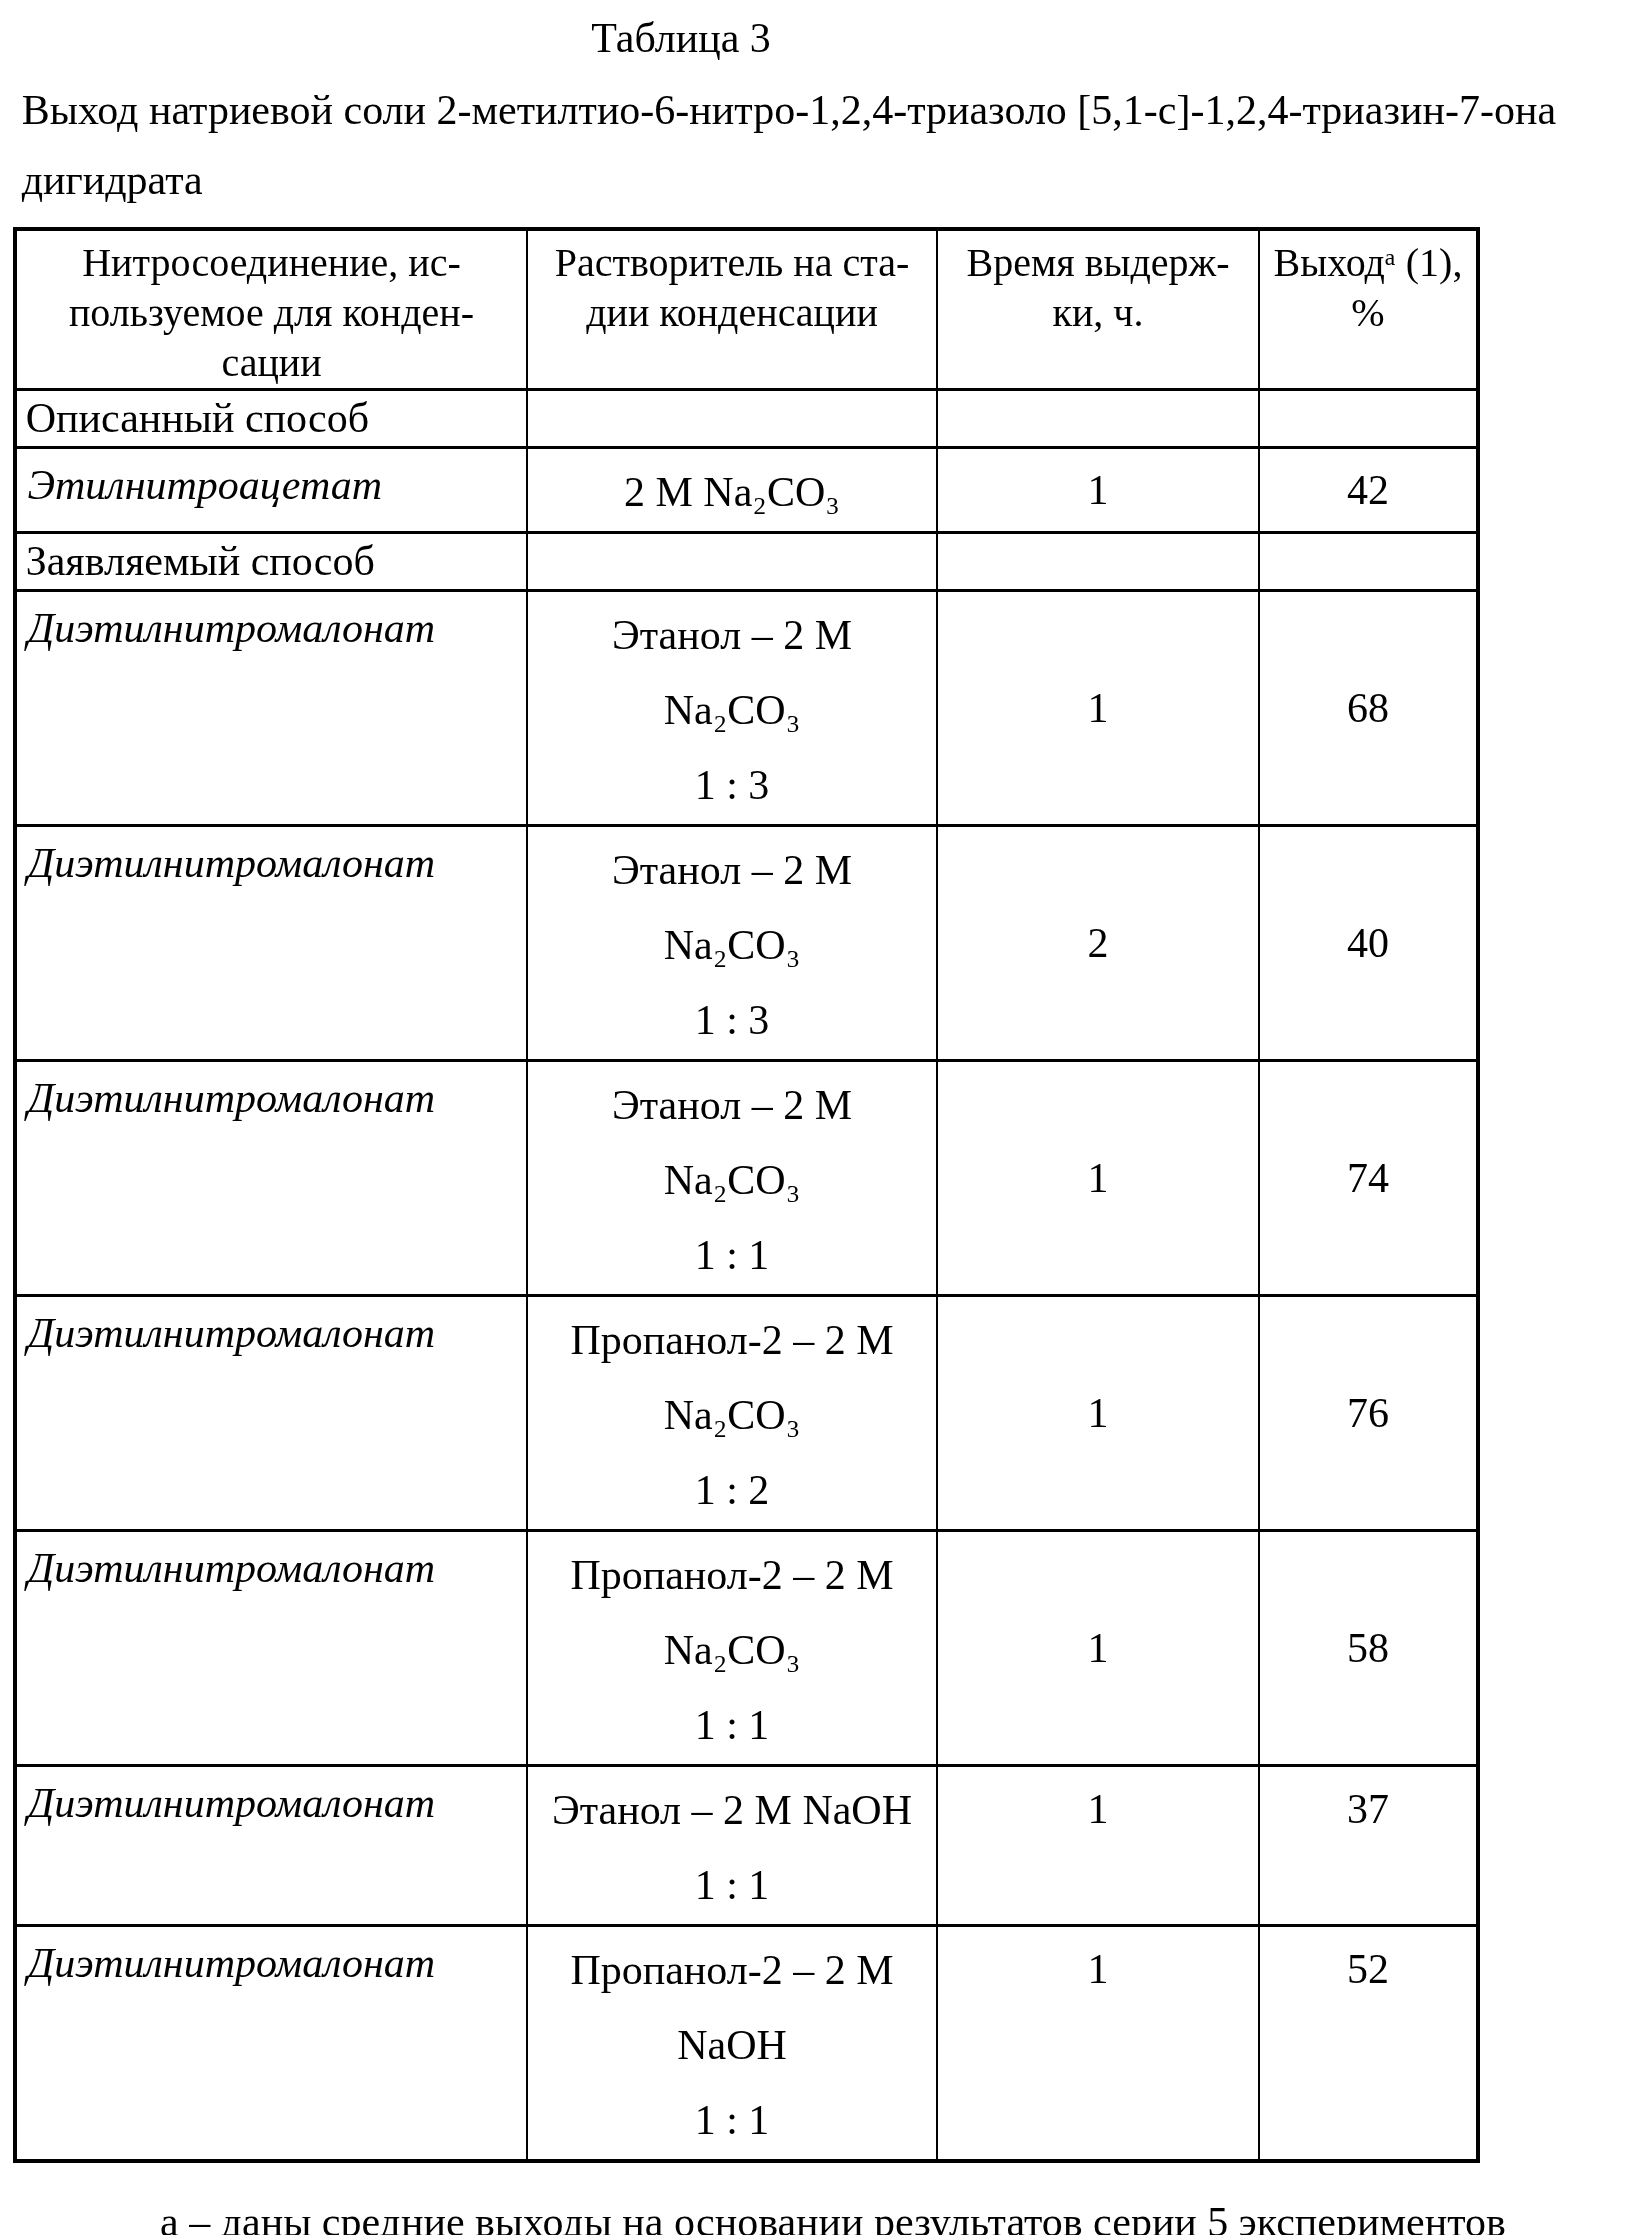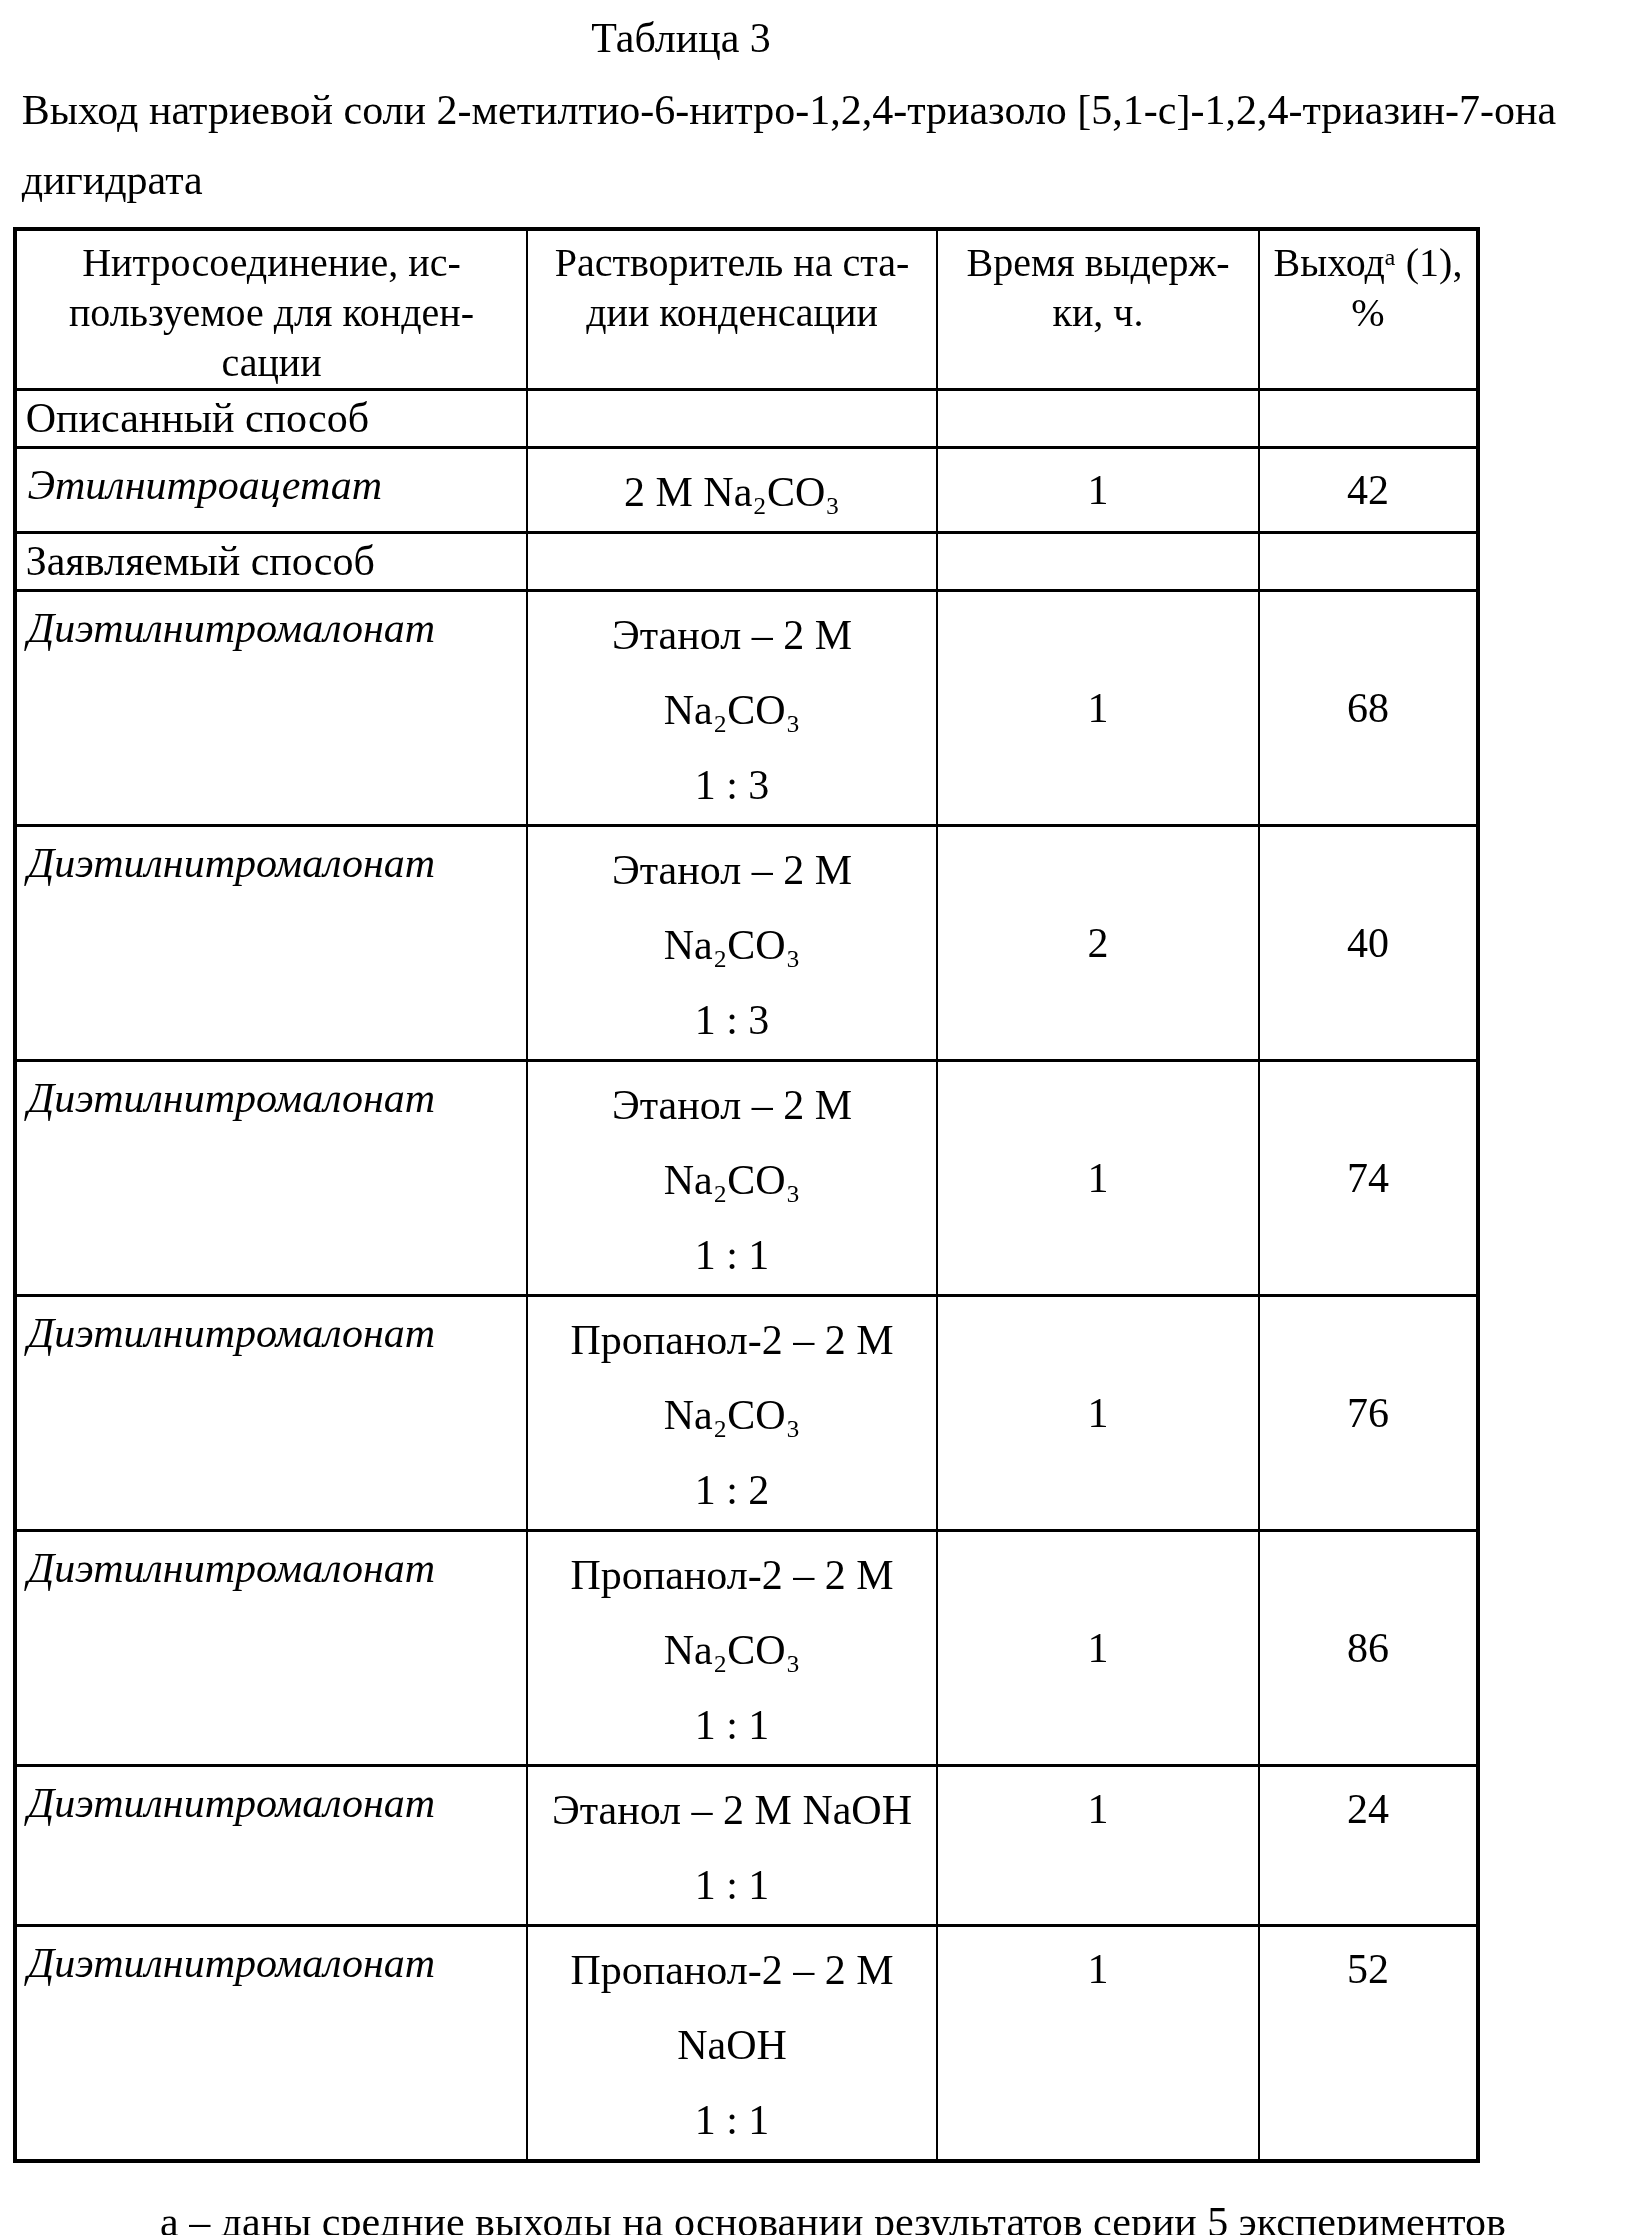--- a/index.html
+++ b/index.html
@@ -162,27 +162,27 @@
         <tr class="data-row valign-middle">
           <td class="cell-compound">Диэтилнитромалонат</td>
           <td class="cell-solvent">Пропанол-2 – 2 М<br>Na₂CO₃<br>1 : 2</td>
           <td class="cell-time">1</td>
           <td class="cell-yield">76</td>
         </tr>
         <tr class="data-row valign-middle">
           <td class="cell-compound">Диэтилнитромалонат</td>
           <td class="cell-solvent">Пропанол-2 – 2 М<br>Na₂CO₃<br>1 : 1</td>
           <td class="cell-time">1</td>
-          <td class="cell-yield">86</td>
+          <td class="cell-yield">58</td>
         </tr>
         <tr class="data-row valign-top">
           <td class="cell-compound">Диэтилнитромалонат</td>
           <td class="cell-solvent">Этанол – 2 М NaOH<br>1 : 1</td>
           <td class="cell-time">1</td>
-          <td class="cell-yield">24</td>
+          <td class="cell-yield">37</td>
         </tr>
         <tr class="data-row valign-top">
           <td class="cell-compound">Диэтилнитромалонат</td>
           <td class="cell-solvent">Пропанол-2 – 2 М<br>NaOH<br>1 : 1</td>
           <td class="cell-time">1</td>
           <td class="cell-yield">52</td>
         </tr>
       </tbody>
   </table>
 

